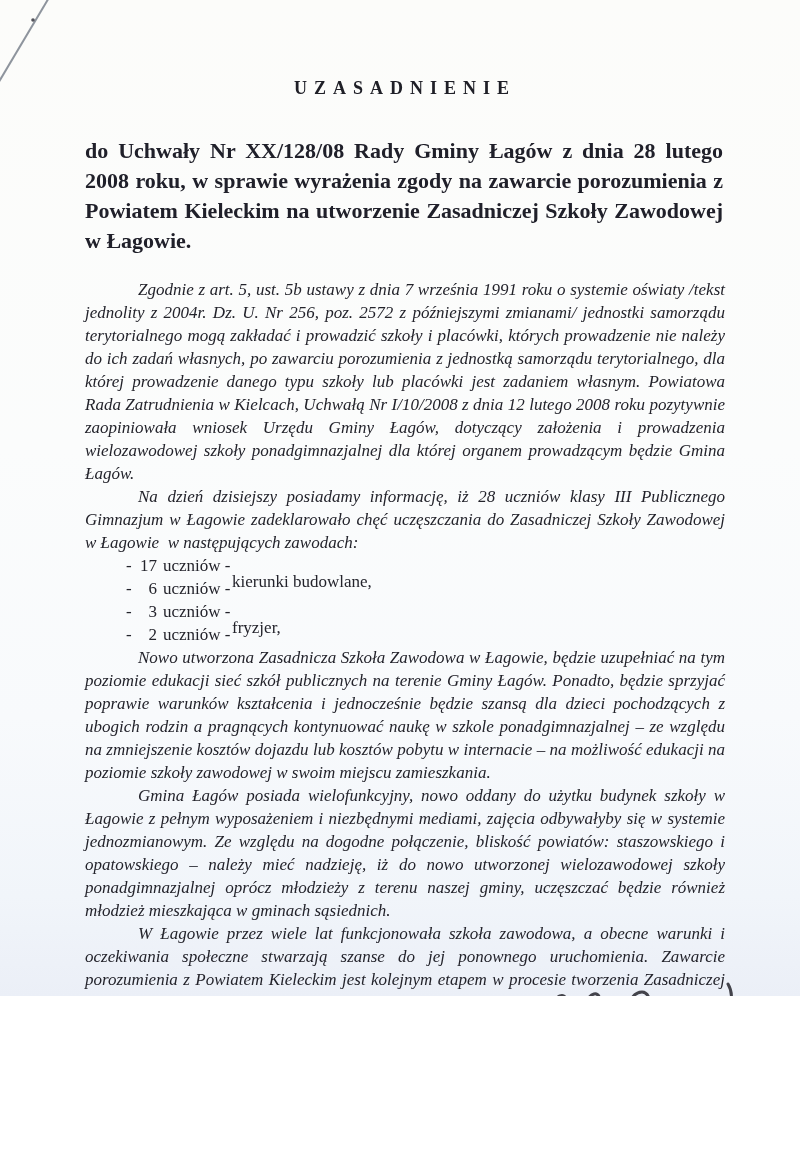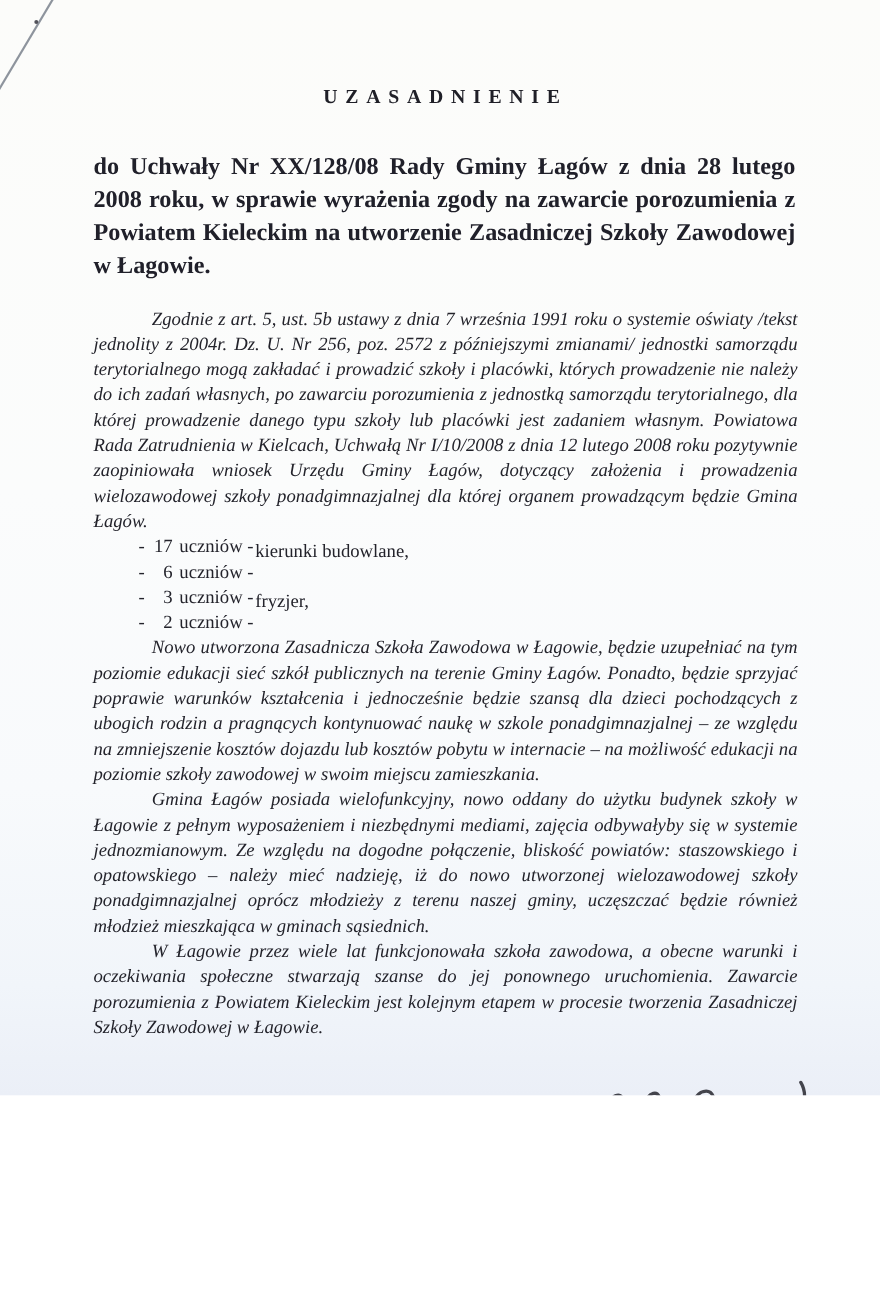--- a/index.html
+++ b/index.html
@@ -32,21 +32,21 @@
     font-size:17px;
     line-height:23px;
     text-align:justify;
   }
   .bodytext p { margin:0; text-indent:53px;font-style:italic; }
   .student-list { list-style:none; margin:0; padding:0; }
   .student-row { position:relative; height:23px; padding-left:41px; }
   .dash { display:inline-block; width:10px; }
   .num  { display:inline-block; width:21px; text-align:right; }
   .unit { margin-left:6px; }
-  .job  { position:absolute; left:147px; top:4px; }
+  .job  { position:absolute; left:147px; top:16px; }
   .stamp {
     position:absolute; left:483px; top:1002px; width:240px;
     text-align:center;
     font-family:"Liberation Sans", sans-serif;
     color:#c43a48;
     opacity:0.93;
   }
   .stamp-line1 { font-size:15px; font-weight:bold; letter-spacing:3.5px; }
   .stamp-line2 { font-size:13px; font-weight:bold; letter-spacing:1.5px; margin-top:3px; }
   .stamp-name {
@@ -75,20 +75,21 @@
     <circle cx="33" cy="20" r="1.8" fill="#52525a"></circle>
   </svg>
 
   <div class="content">
     <h1 class="title">UZASADNIENIE</h1>
 
     <p class="intro">do Uchwały Nr XX/128/08 Rady Gminy Łagów z dnia 28 lutego 2008 roku, w sprawie wyrażenia zgody na zawarcie porozumienia z Powiatem Kieleckim na utworzenie Zasadniczej Szkoły Zawodowej w Łagowie.</p>
 
     <div class="bodytext">
       <p>Zgodnie z art. 5, ust. 5b ustawy z dnia 7 września 1991 roku o systemie oświaty /tekst jednolity z 2004r. Dz. U. Nr 256, poz. 2572 z późniejszymi zmianami/ jednostki samorządu terytorialnego mogą zakładać i prowadzić szkoły i placówki, których prowadzenie nie należy do ich zadań własnych, po zawarciu porozumienia z jednostką samorządu terytorialnego, dla której prowadzenie danego typu szkoły lub placówki jest zadaniem własnym. Powiatowa Rada Zatrudnienia w Kielcach, Uchwałą Nr I/10/2008 z dnia 12 lutego 2008 roku pozytywnie zaopiniowała wniosek Urzędu Gminy Łagów, dotyczący założenia i prowadzenia wielozawodowej szkoły ponadgimnazjalnej dla której organem prowadzącym będzie Gmina Łagów.</p>
+      <p>Na dzień dzisiejszy posiadamy informację, iż 28 uczniów klasy III Publicznego Gimnazjum w Łagowie zadeklarowało chęć uczęszczania do Zasadniczej Szkoły Zawodowej w Łagowie &nbsp;w następujących zawodach:</p>
 
       <div class="student-list">
         <div class="student-row">
           <span class="dash">-</span><span class="num">17</span><span class="unit">uczniów -</span><span class="job">kierunki budowlane,</span>
         </div>
         <div class="student-row">
           <span class="dash">-</span><span class="num">6</span><span class="unit">uczniów -</span>
         </div>
         <div class="student-row">
           <span class="dash">-</span><span class="num">3</span><span class="unit">uczniów -</span><span class="job">fryzjer,</span>

